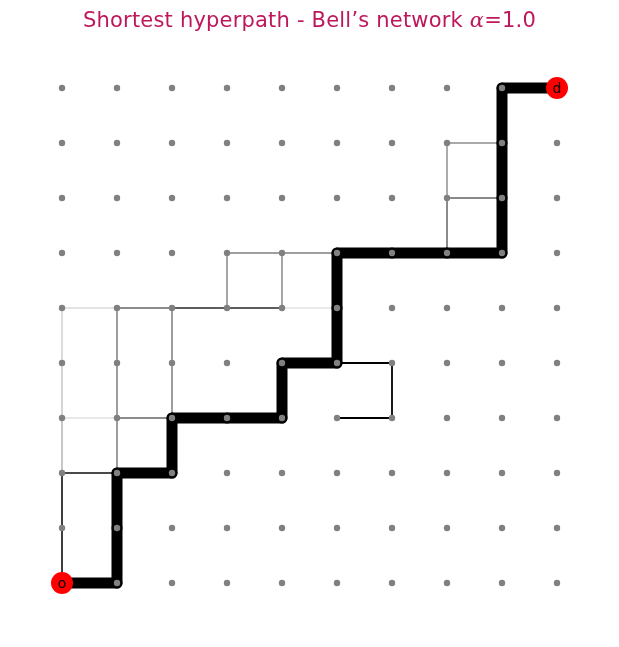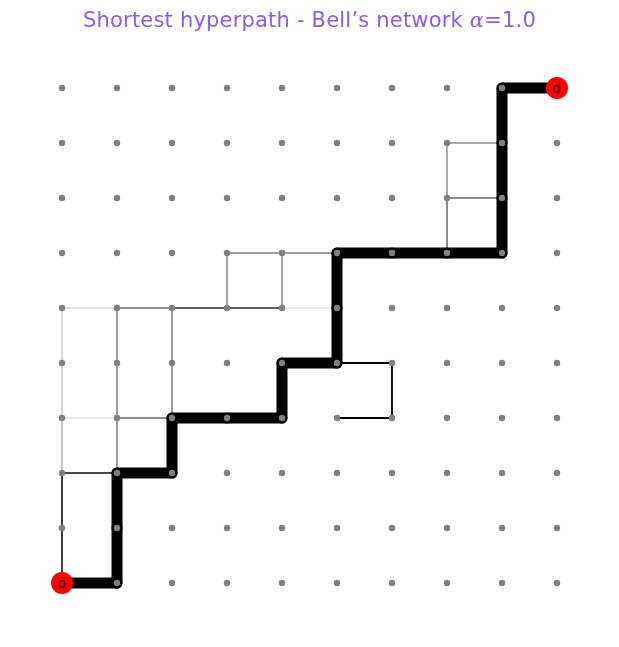--- a/index.html
+++ b/index.html
@@ -20,21 +20,21 @@
     background: #ffffff;
   }
   #title {
     position: absolute;
     left: 0;
     top: 8px;
     width: 619px;
     text-align: center;
     font-family: "DejaVu Sans", sans-serif;
     font-size: 21px;
-    color: #8b5cf6;
+    color: #be185d;
     letter-spacing: 0.2px;
     white-space: nowrap;
   }
   #title .alpha {
     font-family: "DejaVu Serif", serif;
     font-style: italic;
     font-size: 21px;
   }
   #canvas {
     position: absolute;

